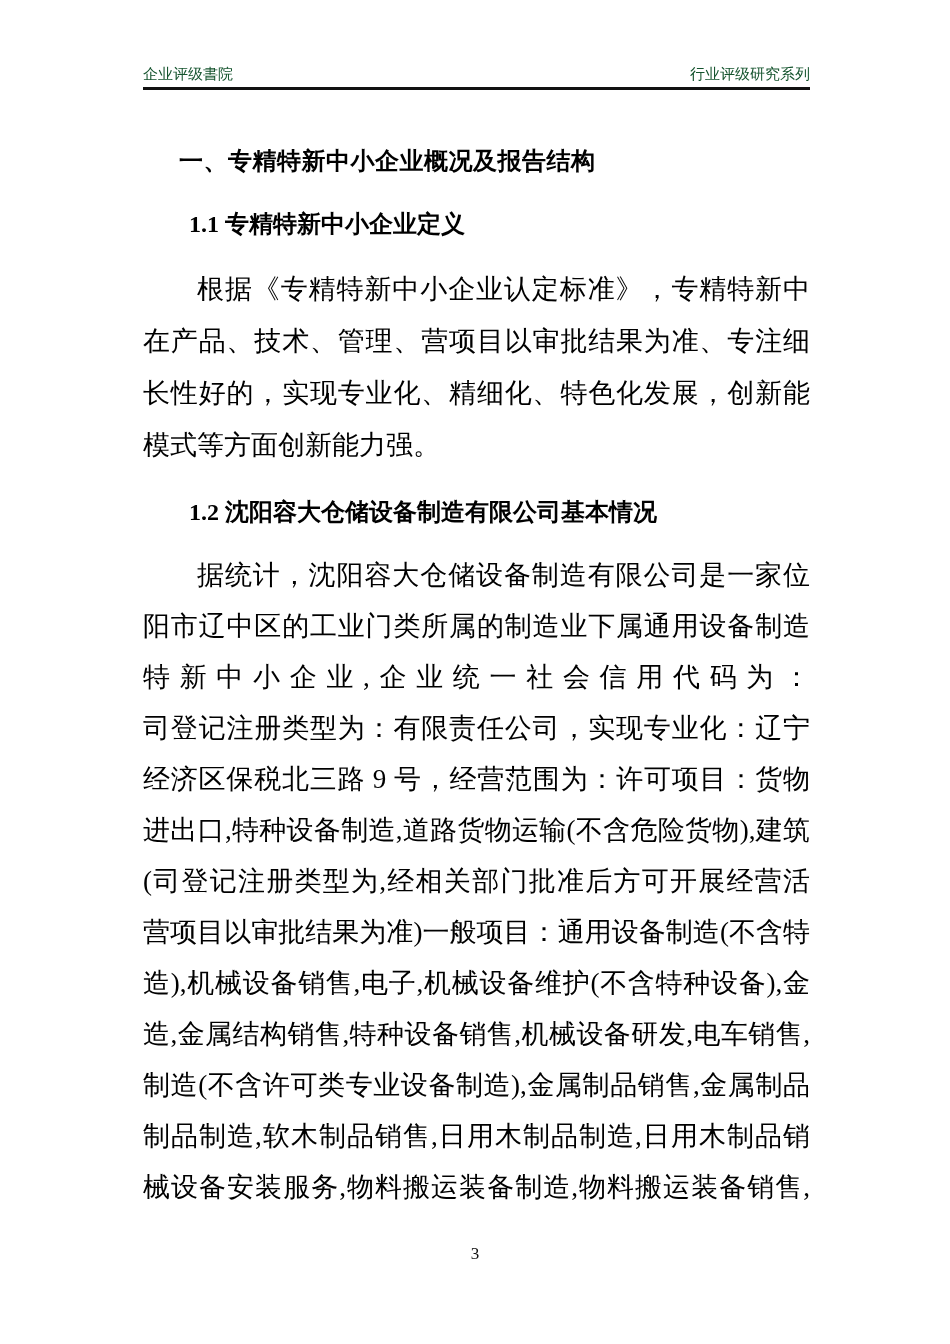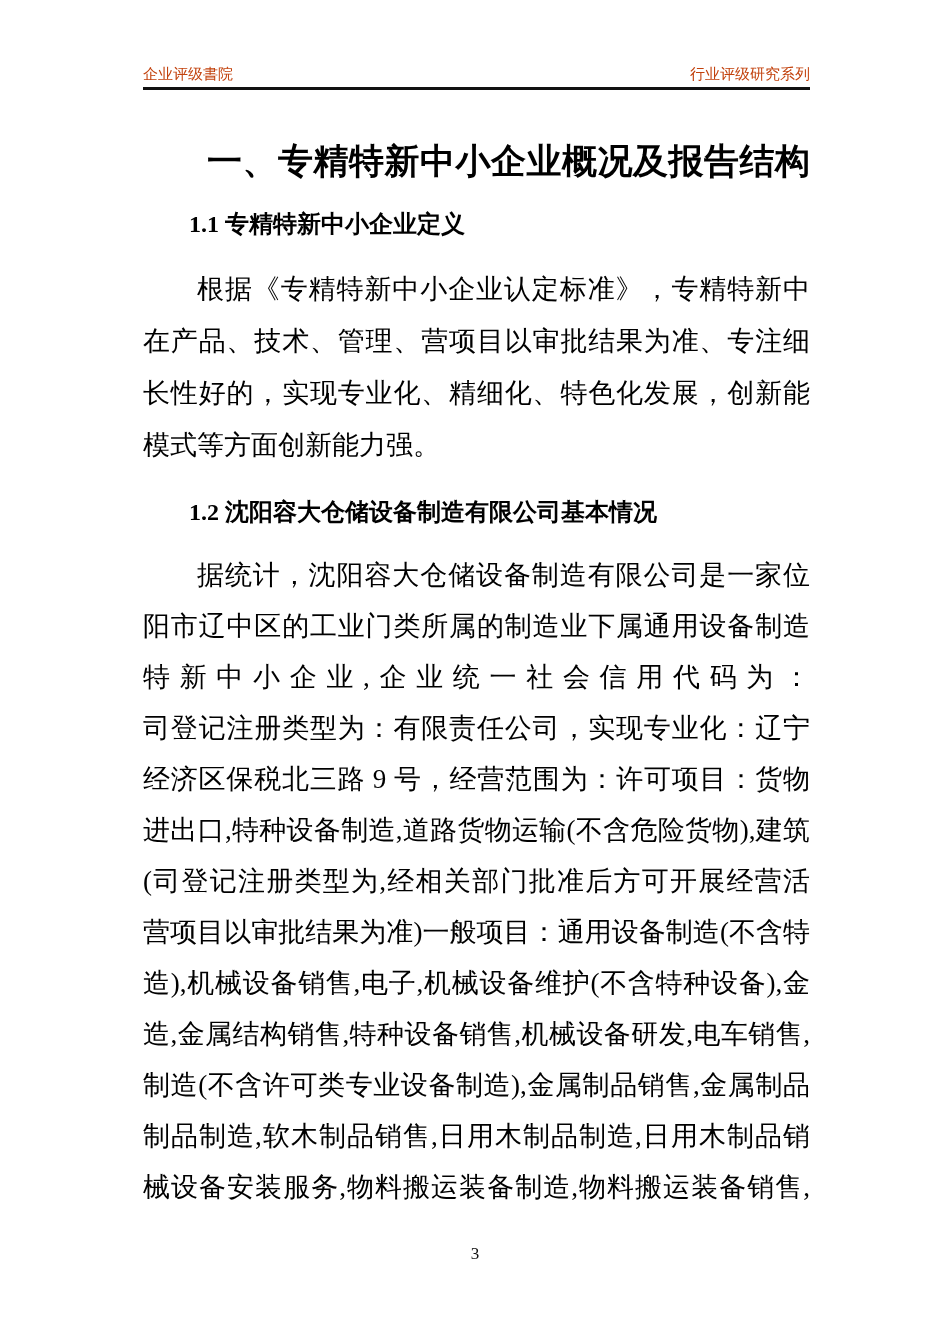--- a/index.html
+++ b/index.html
@@ -21,40 +21,40 @@
     position: absolute;
     left: 143px;
     top: 64px;
     width: 667px;
     display: flex;
     justify-content: space-between;
     align-items: flex-end;
     font-family: "Liberation Sans", "DejaVu Sans", sans-serif;
     font-size: 15px;
     line-height: 20px;
-    color: #c2410c;
+    color: #14532d;
   }
   .header-rule {
     position: absolute;
     left: 143px;
     top: 87px;
     width: 667px;
     height: 0;
     border-top: 3px solid #111111;
   }
   
   .content {
     position: absolute;
     left: 143px;
     top: 0;
     width: 667px;
   }
   .h1 {
-    margin: 147px 0 0 64px;
-    font-size: 35px;
+    margin: 147px 0 0 36px;
+    font-size: 24px;
     font-weight: bold;
     line-height: 29px;
     letter-spacing: 0.5px;
     white-space: nowrap;
   }
   .h2 {
     margin: 35px 0 0 46px;
     font-size: 24px;
     font-weight: bold;
     line-height: 27px;

